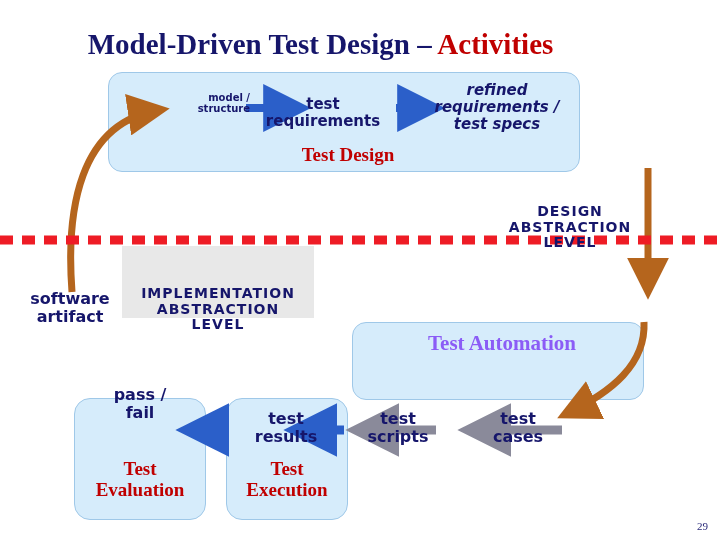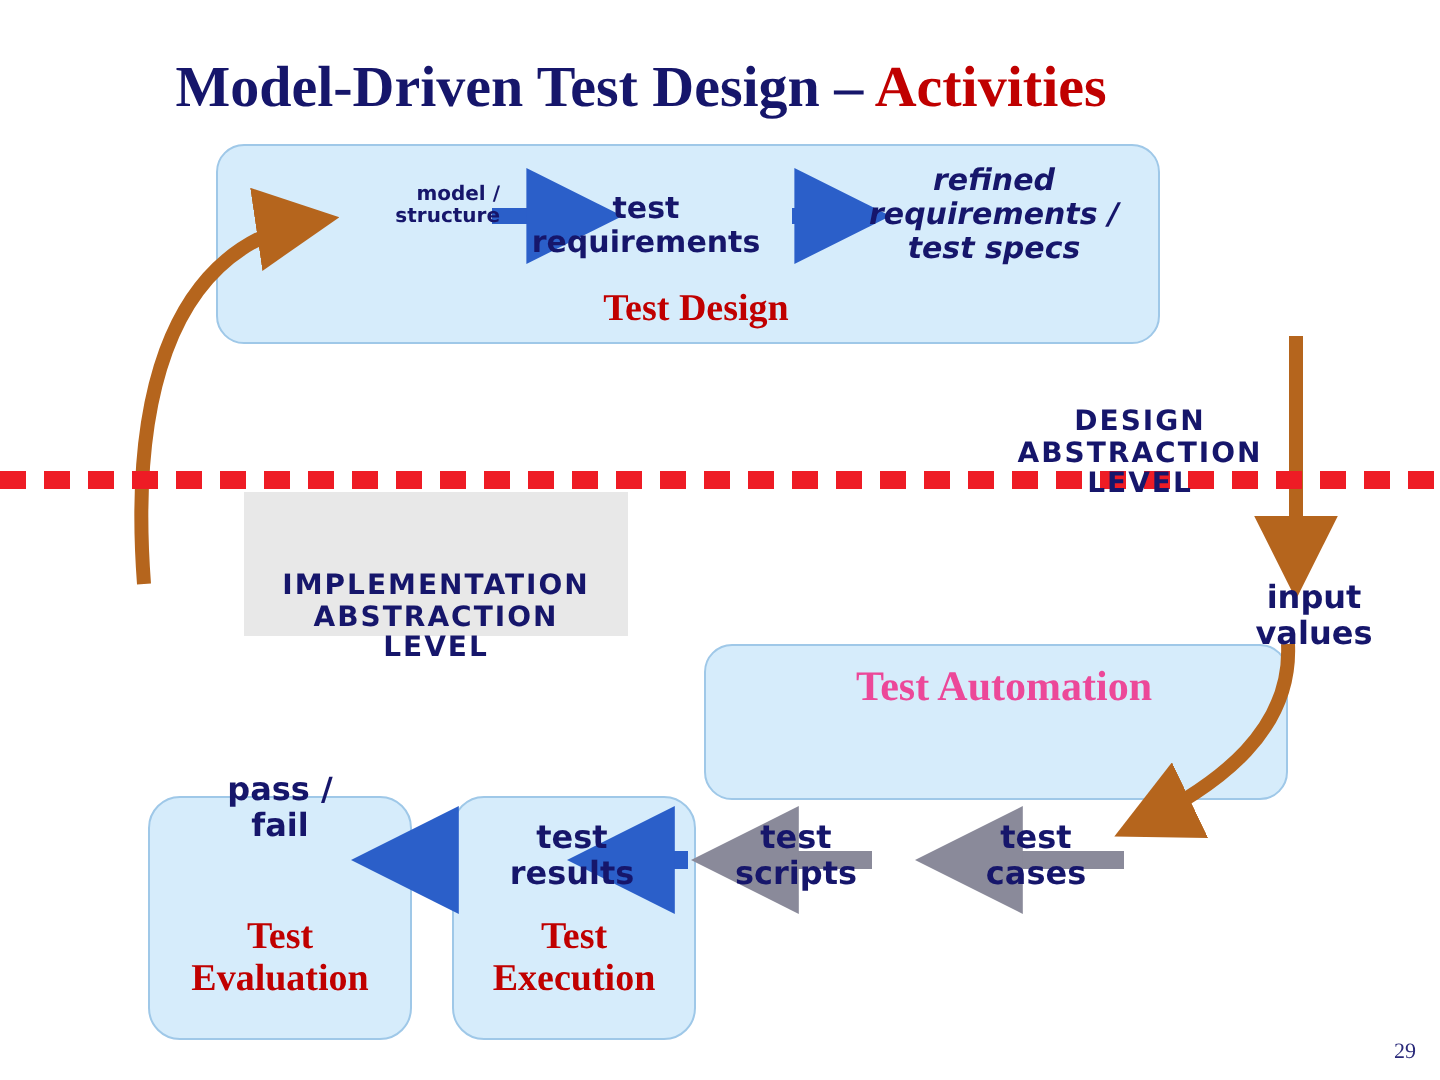--- a/index.html
+++ b/index.html
@@ -60,21 +60,21 @@
   #lbl-testreq      { left:248px; top:96px;  width:150px; font-size:15px; }
   #lbl-refined      { left:412px; top:82px;  width:170px; font-size:15px;font-style:italic; }
   #lbl-testdesign   { left:248px; top:144px; width:200px; font-size:19px; color:#c00000; }
 
   #lbl-designabs    { left:490px; top:172px; width:160px; font-size:14px; letter-spacing:1px;margin-top:32px; }
   #lbl-implabs      { left:118px; top:246px; width:200px; font-size:14px; letter-spacing:1px;margin-top:40px; }
 
   #lbl-software     { left:8px;   top:290px; width:124px; font-size:16px; }
   #lbl-input        { left:604px; top:290px; width:106px; font-size:16px; }
 
-  #lbl-testauto     { left:382px; top:332px; width:240px; font-size:21px; color:#ec4899; }
+  #lbl-testauto     { left:382px; top:332px; width:240px; font-size:21px; color:#8b5cf6; }
 
   #lbl-passfail     { left:84px;  top:386px; width:112px; font-size:16px; }
   #lbl-testeval     { left:70px;  top:458px; width:140px; font-size:19px; color:#c00000; }
   #lbl-testresults  { left:230px; top:410px; width:112px; font-size:16px; }
   #lbl-testexec     { left:222px; top:458px; width:130px; font-size:19px; color:#c00000; }
   #lbl-testscripts  { left:352px; top:410px; width:92px;  font-size:16px; }
   #lbl-testcases    { left:472px; top:410px; width:92px;  font-size:16px; }
 
   
   .pagenum {
@@ -141,22 +141,22 @@
 test specs</div>
   <div class="lbl serif" id="lbl-testdesign">Test Design</div>
 
   <div class="lbl comic" id="lbl-designabs">DESIGN
 ABSTRACTION
 LEVEL</div>
   <div class="lbl comic" id="lbl-implabs">IMPLEMENTATION
 ABSTRACTION
 LEVEL</div>
 
-  <div class="lbl comic" id="lbl-input">input
-values</div>
+  <div class="lbl comic" id="lbl-software">software
+artifact</div>
 
   <div class="lbl serif" id="lbl-testauto">Test Automation</div>
 
   <div class="lbl comic" id="lbl-passfail">pass /
 fail</div>
   <div class="lbl serif" id="lbl-testeval">Test
 Evaluation</div>
   <div class="lbl comic" id="lbl-testresults">test
 results</div>
   <div class="lbl serif" id="lbl-testexec">Test

